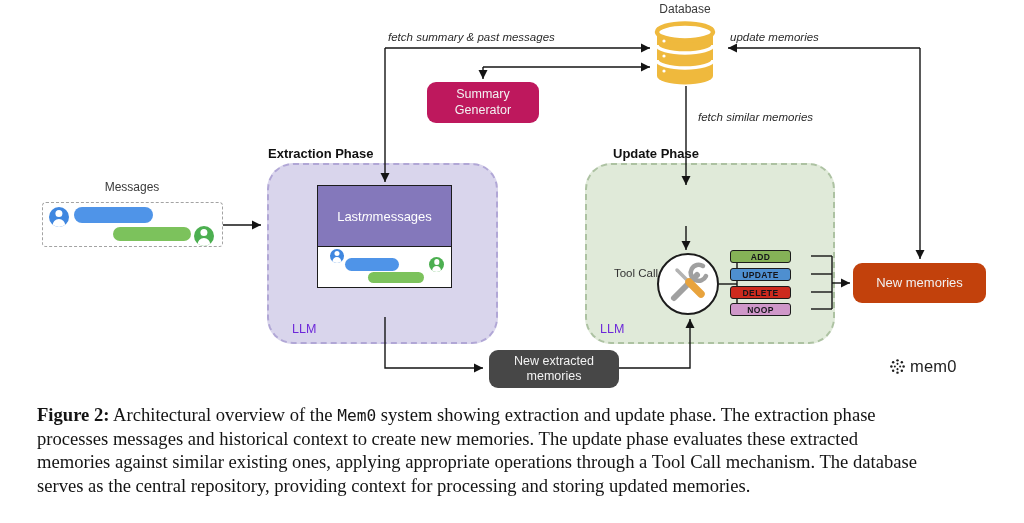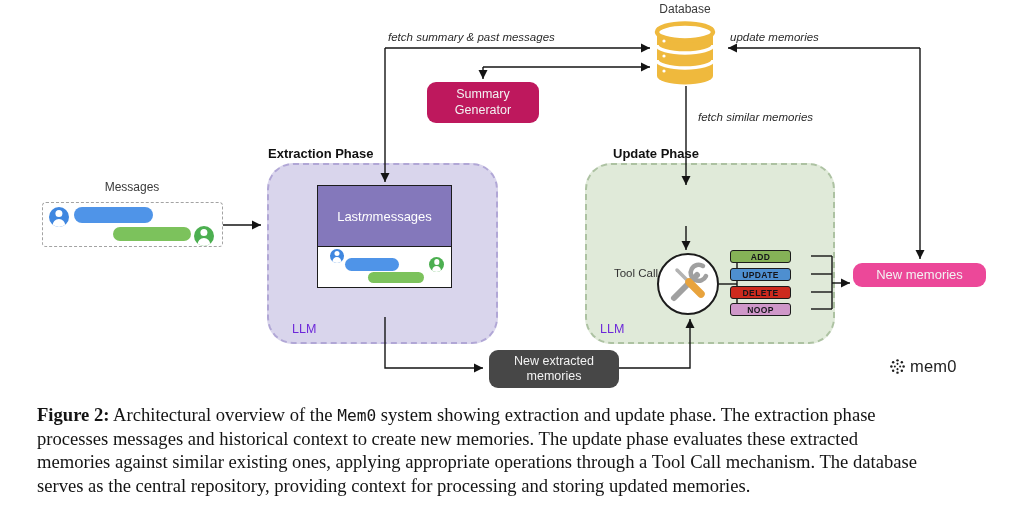--- a/index.html
+++ b/index.html
@@ -173,21 +173,21 @@
       <line x1="24" y1="21" x2="36" y2="33" stroke="#e8a33d" stroke-width="7.5" stroke-linecap="round"></line>
     </svg>
   </div>
 
   <div class="op-badge" style="top: 250px; background: rgb(133, 178, 87);">ADD</div>
   <div class="op-badge" style="top: 268px; background: rgb(78, 143, 208);">UPDATE</div>
   <div class="op-badge" style="top: 286px; background: rgb(205, 42, 30);">DELETE</div>
   <div class="op-badge" style="top: 303px; background: rgb(207, 151, 201);">NOOP</div>
 
   <div class="dark-box" style="left: 489px; top: 350px; width: 130px; height: 38px; background: rgb(71, 71, 71);">New extracted memories</div>
-  <div class="dark-box" style="left: 853px; top: 263px; width: 133px; height: 24px; font-size: 13px; background: #ec4899;">New memories</div>
+  <div class="dark-box" style="left: 853px; top: 263px; width: 133px; height: 40px; font-size: 13px; background: #c2410c;">New memories</div>
 
   <div class="logo">
     <svg width="17" height="17" viewBox="0 0 18 18" fill="#1e1e1e">
       <circle cx="9" cy="2.5" r="1.3"></circle>
         <circle cx="13.6" cy="4.4" r="1.3"></circle>
       <circle cx="15.5" cy="9" r="1.3"></circle>
         <circle cx="13.6" cy="13.6" r="1.3"></circle>
       <circle cx="9" cy="15.5" r="1.3"></circle>
         <circle cx="4.4" cy="13.6" r="1.3"></circle>
       <circle cx="2.5" cy="9" r="1.3"></circle>

